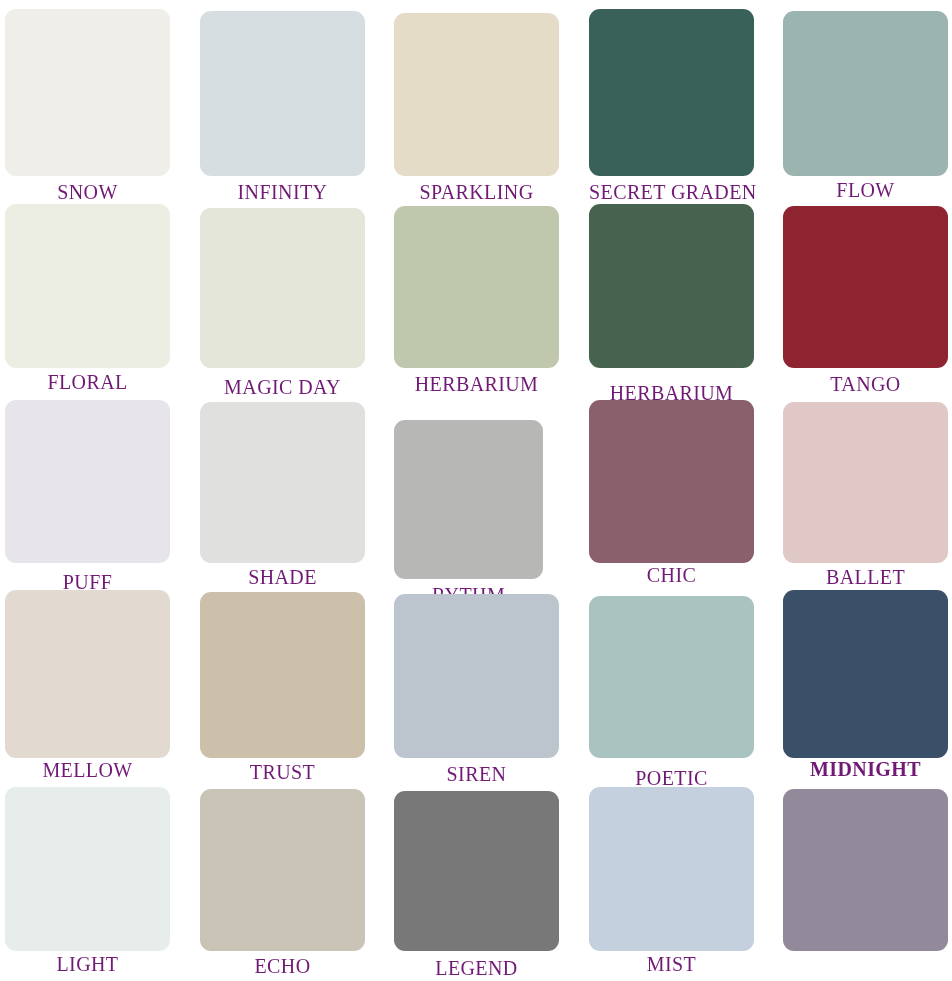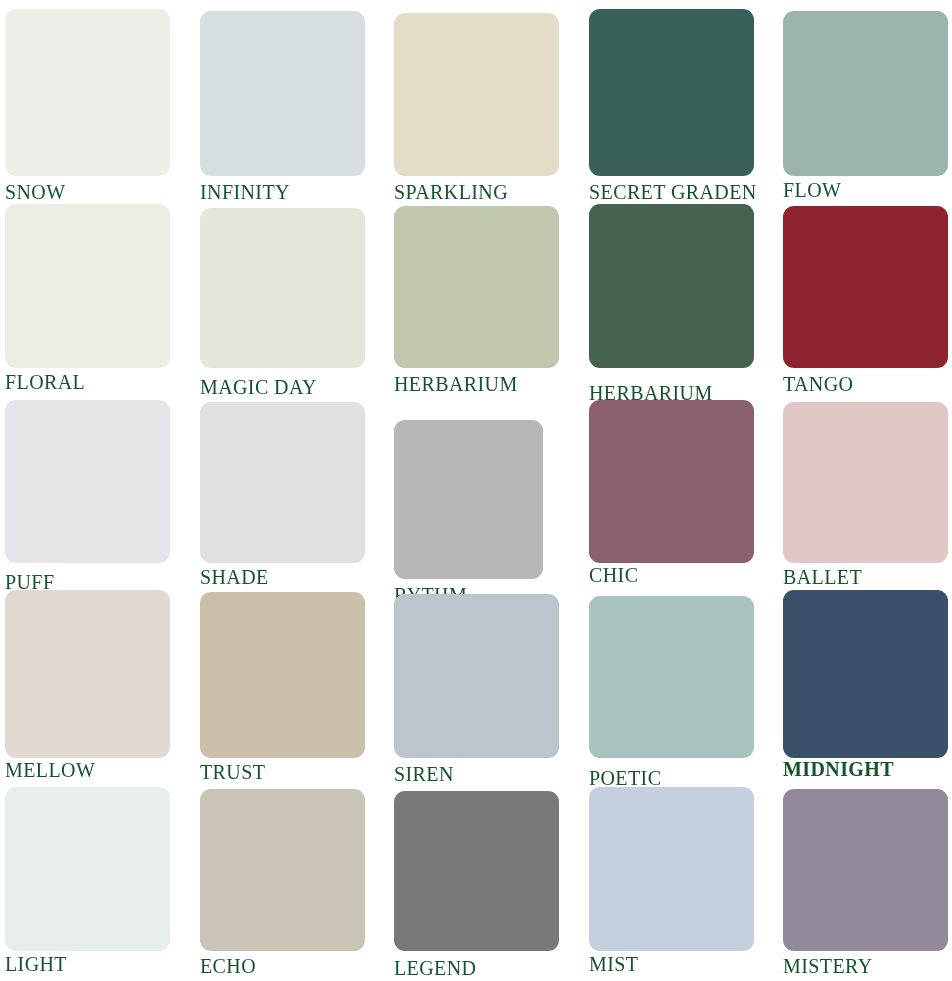--- a/index.html
+++ b/index.html
@@ -41,21 +41,22 @@
 
   .swatch-chip {
     width: 100%;
     border-radius: 11px;
     box-sizing: border-box;
   }
 
   .swatch-label {
     display: block;
     width: 100%;
-    color: #14532d;
+    text-align: center;
+    color: #701a75;
     font-family: "Liberation Serif", "DejaVu Serif", serif;
     font-size: 20px;
     line-height: 23px;
     letter-spacing: 0.4px;
     white-space: nowrap;
     font-weight: 400;
   }
 </style>
 </head>
 <body style="background: rgb(255, 255, 255);">
@@ -162,17 +163,16 @@
         <div class="swatch-cell" style="left: 394px; top: 0px; width: 165px;">
           <div class="swatch-chip" style="margin-top: 10px; height: 160px; background: rgb(120, 120, 120);"></div>
           <span class="swatch-label" style="margin-top: 6px;">LEGEND</span>
         </div>
         <div class="swatch-cell" style="left: 589px; top: 0px; width: 165px;">
           <div class="swatch-chip" style="margin-top: 6px; height: 164px; background: rgb(196, 208, 222);"></div>
           <span class="swatch-label" style="margin-top: 2px;">MIST</span>
         </div>
         <div class="swatch-cell" style="left: 783px; top: 0px; width: 165px;">
           <div class="swatch-chip" style="margin-top: 8px; height: 162px; background: rgb(146, 138, 155);"></div>
-          <span class="swatch-label" style="margin-top: 4px;">MISTERY</span>
         </div>
       </div>
     </div>
 </div>
 
 </body></html>

